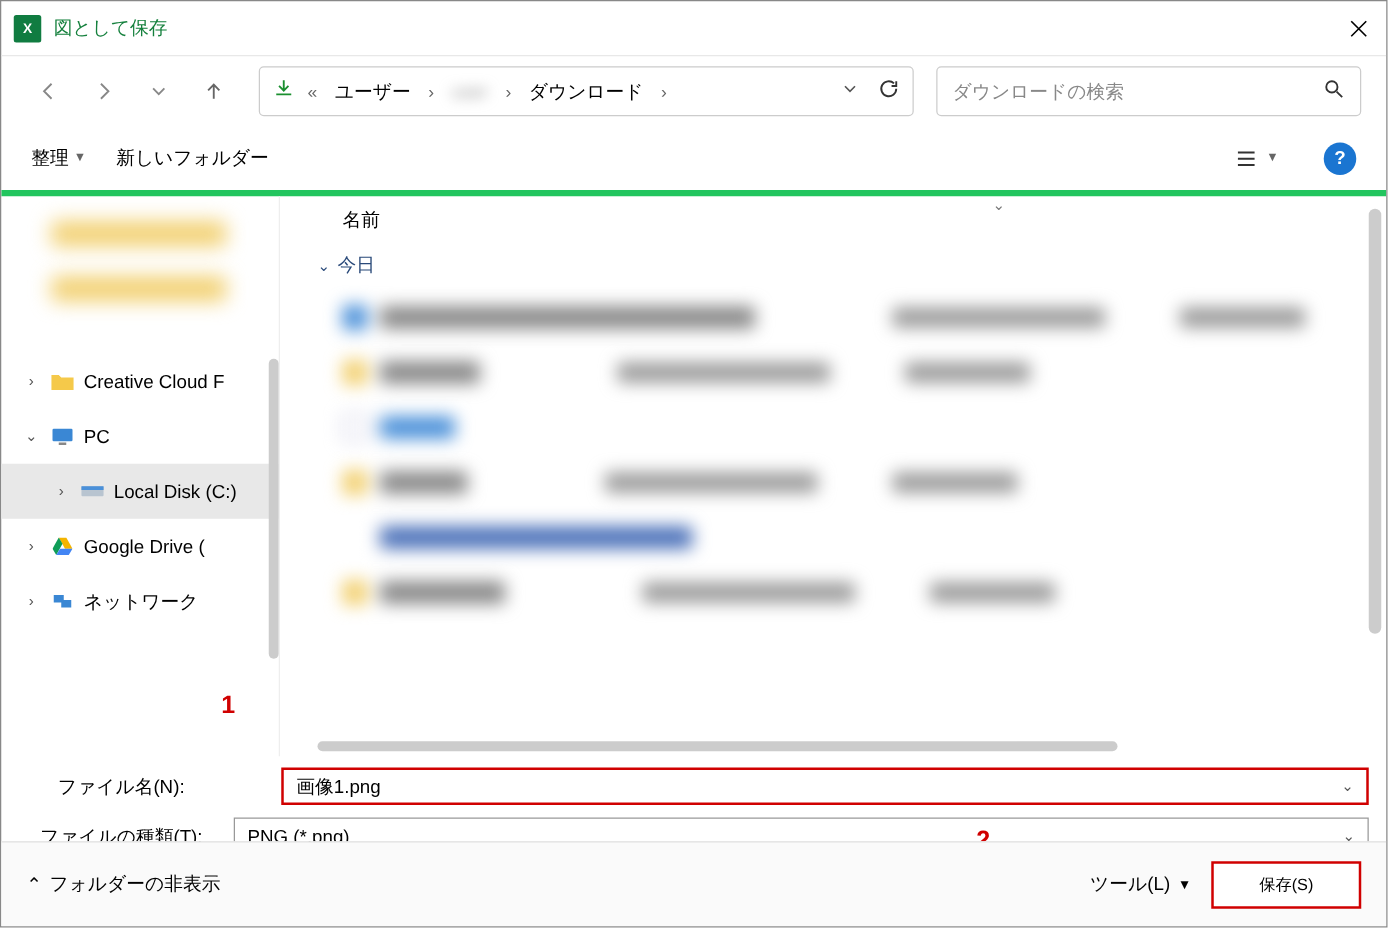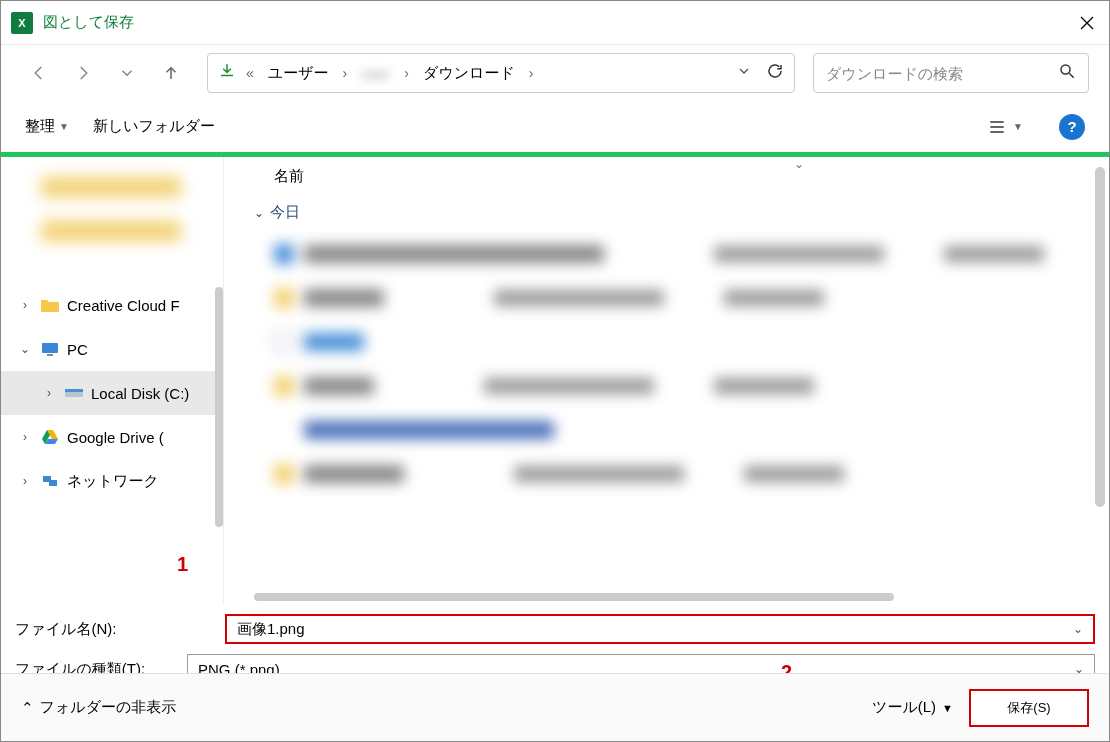--- a/index.html
+++ b/index.html
@@ -16,21 +16,21 @@
 .nav-btn { width: 36px; height: 36px; display: flex; align-items: center; justify-content: center; color: #888; cursor: pointer; border-radius: 4px; }
 .nav-btn svg { width: 18px; height: 18px; }
 .addr { flex: 1; height: 40px; border: 1px solid #ccc; border-radius: 4px; display: flex; align-items: center; padding: 0 10px; gap: 6px; margin: 0 10px; }
 .addr .dl-icon { color: #1a8f2f; }
 .addr .chev { color: #666; font-size: 14px; padding: 0 4px; }
 .addr .crumb { font-size: 15px; color: #000; padding: 0 4px; cursor: pointer; }
 .addr .crumb.blur { filter: blur(5px); color: #999; }
 .addr .spacer { flex: 1; }
 .addr .dd { color: #555; cursor: pointer; }
 .addr .refresh { color: #333; cursor: pointer; margin-left: 8px; }
-.searchbox { width: 276px; height: 40px; border: 1px solid #ccc; border-radius: 4px; display: flex; align-items: center; padding: 0 12px; }
+.searchbox { width: 340px; height: 40px; border: 1px solid #ccc; border-radius: 4px; display: flex; align-items: center; padding: 0 12px; }
 .searchbox input { border: none; outline: none; flex: 1; font-size: 15px; color: #000; }
 .searchbox input::placeholder { color: #888; }
 .searchbox .mag { color: #333; cursor: pointer; }
 
 
 .toolbar { height: 56px; display: flex; align-items: center; padding: 0 24px; gap: 24px; border-bottom: 5px solid #22c55e; }
 .tool-item { font-size: 15px; color: #000; cursor: pointer; display: flex; align-items: center; gap: 4px; }
 .tool-item .drop { font-size: 10px; color: #666; }
 .toolbar .spacer { flex: 1; }
 .view-btn { display: flex; align-items: center; gap: 6px; cursor: pointer; color: #333; }
@@ -61,21 +61,21 @@
 .frow .fic { width: 20px; height: 20px; background: #f2d070; border-radius: 2px; }
 .frow.v1 .fic { background: #4a90d9; }
 .frow .fname { width: 300px; height: 18px; background: #888; border-radius: 3px; }
 .frow .fdate { margin-left: 100px; width: 170px; height: 16px; background: #999; border-radius: 3px; }
 .frow .ftype { margin-left: 50px; width: 100px; height: 16px; background: #999; border-radius: 3px; }
 .hscroll { position: absolute; bottom: 4px; left: 30px; height: 8px; width: 640px; background: #ccc; border-radius: 4px; }
 .vscroll { position: absolute; right: 4px; top: 10px; width: 10px; height: 340px; background: #ccc; border-radius: 5px; }
 
 
 .formrow { display: flex; align-items: center; height: 40px; padding: 0 14px; }
-.formrow .lbl { width: 172px; text-align: left; font-size: 15px; padding-right: 8px; }
+.formrow .lbl { width: 172px; text-align: center; font-size: 15px; padding-right: 8px; }
 .formrow .fld { flex: 1; height: 30px; border: 1px solid #999; display: flex; align-items: center; padding: 0 10px; font-size: 15px; position: relative; }
 .formrow .fld.redbox { border: 2px solid #d00000; margin-left: 38px; }
 .formrow .fld .ddarr { position: absolute; right: 10px; color: #555; font-size: 12px; }
 .marker { color: #d00000; font-weight: bold; font-size: 20px; position: absolute; }
 
 
 .footer { position: absolute; bottom: 0; left: 0; right: 0; height: 68px; border-top: 1px solid #e0e0e0; background: #fafafa; display: flex; align-items: center; padding: 0 20px; gap: 16px; }
 .footer .hidefolders { font-size: 15px; display: flex; align-items: center; gap: 6px; cursor: pointer; }
 .footer .spacer { flex: 1; }
 .footer .tools { font-size: 15px; cursor: pointer; display: flex; align-items: center; gap: 6px; }

